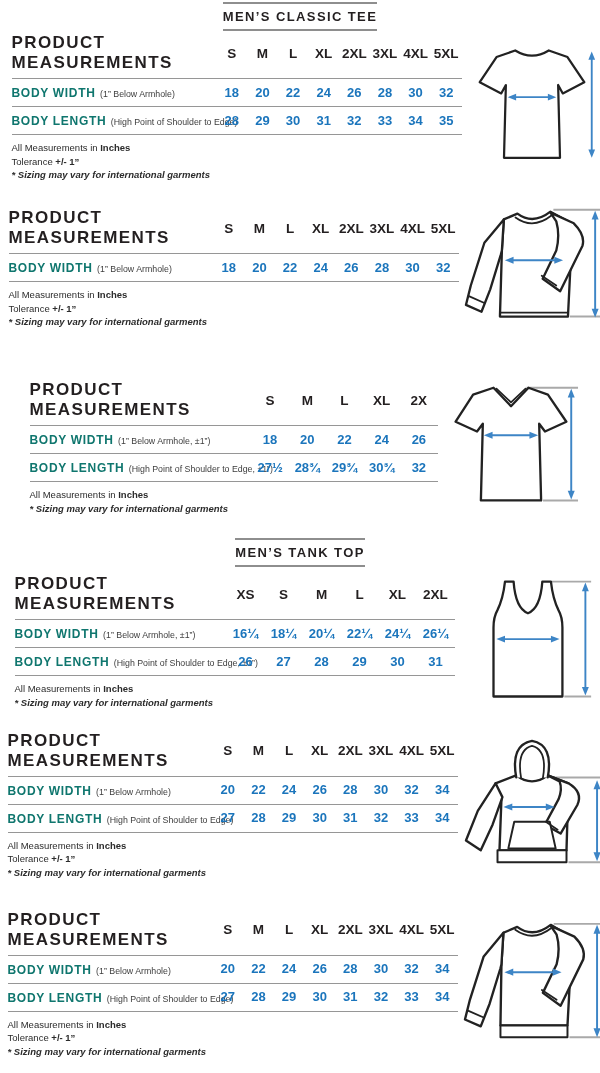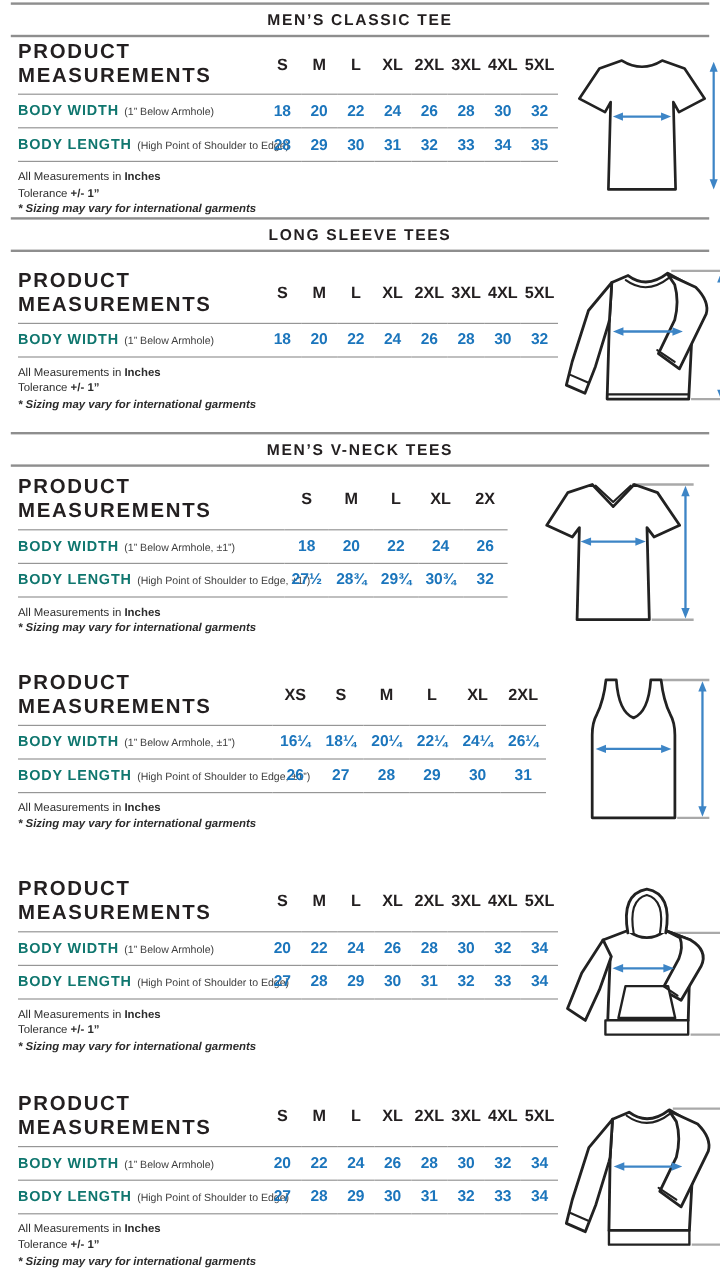--- a/index.html
+++ b/index.html
@@ -5,21 +5,21 @@
   * { box-sizing: border-box; }
   html, body { margin: 0; padding: 0; }
   body {
     width: 600px; height: 1073px; overflow: hidden;
     background: #ffffff;
     font-family: "Liberation Sans", sans-serif;
     color: #231f20;
   }
   .section {
     height: 178.83px;
-    display: flex; flex-direction: column;
+    display: flex; flex-direction: column; align-items: center;
   }
   .title-bar {
     margin: 2px 9px 0 9px;
     border-top: 2px solid #8e8e8e;
     border-bottom: 2px solid #8e8e8e;
     padding: 5px 0 5px 0;
     text-align: center;
   }
   .title {
     margin: 0;
@@ -137,23 +137,20 @@
       <line x1="139" y1="18" x2="139" y2="118"></line>
       <path d="M139,11 l-3.6,9 l7.2,0 Z" stroke="none"></path>
       <path d="M139,125 l-3.6,-9 l7.2,0 Z" stroke="none"></path>
     </g>
   </svg>
         </div>
     </div>
   </section>
 
   <section class="section cols-8">
-    <div class="title-bar">
-      <h2 class="title">LONG SLEEVE TEES</h2>
-    </div>
     <div class="content">
       <div class="left">
         <table class="size-table">
           <thead>
             <tr>
               <th class="label-col">PRODUCT MEASUREMENTS</th>
             <th class="size-col">S</th>
                 <th class="size-col">M</th>
                 <th class="size-col">L</th>
                 <th class="size-col">XL</th>
@@ -206,23 +203,20 @@
       <line x1="140" y1="18" x2="140" y2="114"></line>
       <path d="M140,11 l-3.6,9 l7.2,0 Z" stroke="none"></path>
       <path d="M140,121 l-3.6,-9 l7.2,0 Z" stroke="none"></path>
     </g>
   </svg>
         </div>
     </div>
   </section>
 
   <section class="section cols-5">
-    <div class="title-bar">
-      <h2 class="title">MEN’S V-NECK TEES</h2>
-    </div>
     <div class="content">
       <div class="left">
         <table class="size-table">
           <thead>
             <tr>
               <th class="label-col">PRODUCT MEASUREMENTS</th>
             <th class="size-col">S</th>
                 <th class="size-col">M</th>
                 <th class="size-col">L</th>
                 <th class="size-col">XL</th>
@@ -272,20 +266,23 @@
       <line x1="137" y1="17" x2="137" y2="117"></line>
       <path d="M137,10 l-3.6,9 l7.2,0 Z" stroke="none"></path>
       <path d="M137,124 l-3.6,-9 l7.2,0 Z" stroke="none"></path>
     </g>
   </svg>
         </div>
     </div>
   </section>
 
   <section class="section cols-6">
+    <div class="title-bar">
+      <h2 class="title">MEN’S TANK TOP</h2>
+    </div>
     <div class="content">
       <div class="left">
         <table class="size-table">
           <thead>
             <tr>
               <th class="label-col">PRODUCT MEASUREMENTS</th>
             <th class="size-col">XS</th>
                 <th class="size-col">S</th>
                 <th class="size-col">M</th>
                 <th class="size-col">L</th>

